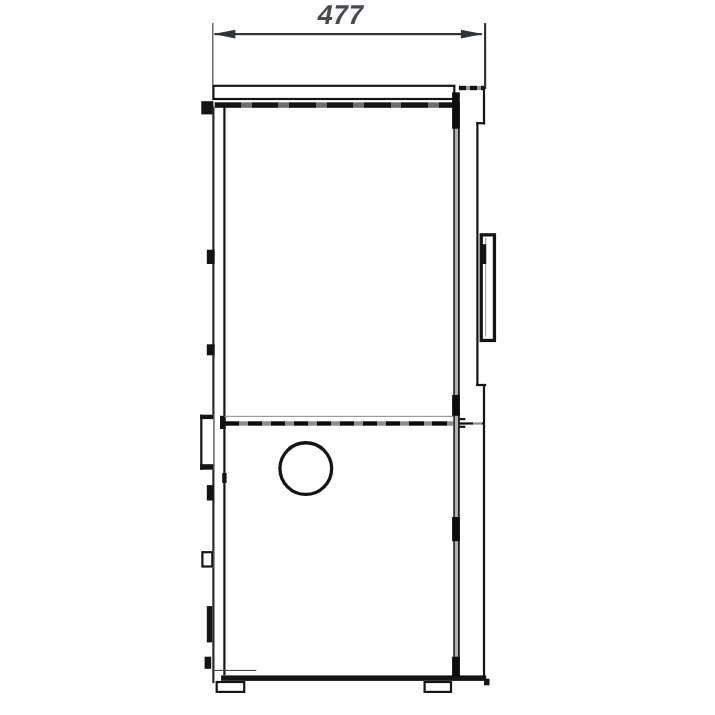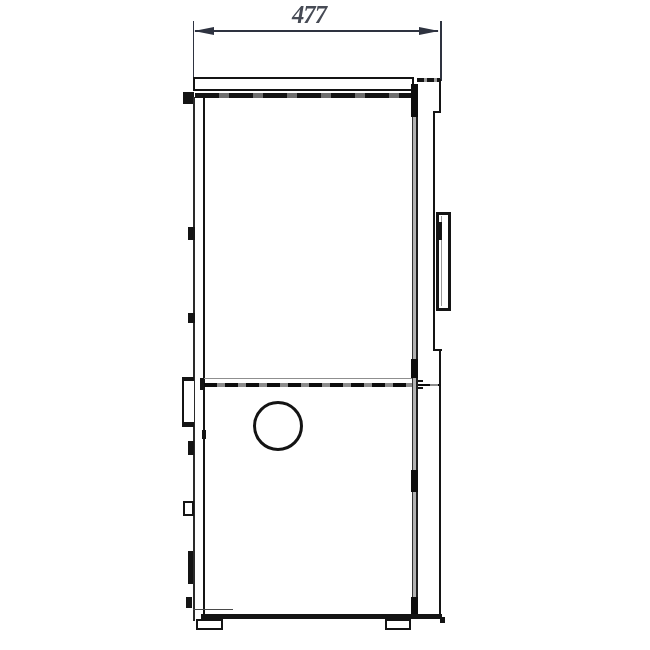--- a/index.html
+++ b/index.html
@@ -1,21 +1,21 @@
 <!DOCTYPE html>
 <html><head>
 <meta charset="utf-8">
 <style>
   html,body{margin:0;padding:0;}
   #canvas{
     position:relative;
     width:598px;height:650px;
     background:#ffffff;
     overflow:hidden;
-    font-family:Liberation Serif, serif;
+    font-family:Liberation Mono, monospace;
   }
   .el{position:absolute;}
   
   .dim-label{
     color:var(--text,#474b55);
     font-size:26px;
     font-style:italic;
     font-weight:bold;
     letter-spacing:-1px;
     transform:scaleX(.95);

